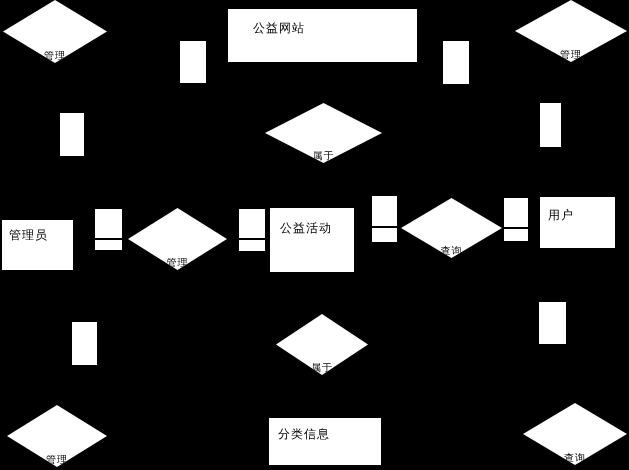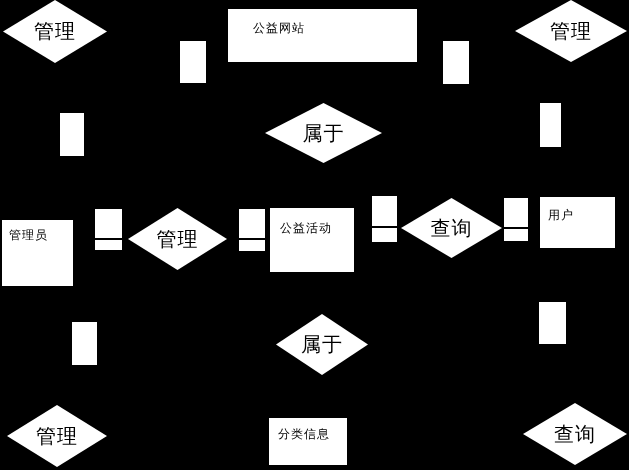--- a/index.html
+++ b/index.html
@@ -24,45 +24,45 @@
     line-height: 1.1;
     letter-spacing: 1px;
     box-sizing: border-box;
     white-space: nowrap;
   }
   .diamond {
     position: absolute;
     background: #ffffff;
     clip-path: polygon(50% 0, 100% 50%, 50% 100%, 0 50%);
     display: flex;
-    align-items: center;
+    align-items: flex-end;
     justify-content: center;
     color: #000000;
-    font-size: 20px;
+    font-size: 10px;
     letter-spacing: 1px;
     white-space: nowrap;
     font-family: Liberation Mono, monospace;
   }
   .cbox {
     position: absolute;
     background: #ffffff;
   }
   .cline {
     position: absolute;
     left: 0;
     width: 100%;
     height: 2px;
     background: #000000;
   }
   
   .e-website  { left: 228px; top: 9px;   width: 189px; height: 53px; padding: 13px 0 0 25px; }
-  .e-admin    { left: 2px;   top: 220px; width: 71px;  height: 66px; padding: 9px 0 0 7px; }
+  .e-admin    { left: 2px;   top: 220px; width: 71px;  height: 50px; padding: 9px 0 0 7px; }
   .e-activity { left: 270px; top: 208px; width: 84px;  height: 64px; padding: 14px 0 0 10px; }
   .e-user     { left: 540px; top: 197px; width: 75px;  height: 51px; padding: 12px 8px 0 8px; }
-  .e-category { left: 269px; top: 418px; width: 78px; height: 47px; padding: 10px 0 0 9px; }
+  .e-category { left: 269px; top: 418px; width: 112px; height: 47px; padding: 10px 0 0 9px; }
   
   .d-manage-tl { left: 3px;   top: 0;     width: 104px; height: 63px; }
   .d-manage-tr { left: 515px; top: 0;     width: 112px; height: 62px; }
   .d-belong-up { left: 265px; top: 103px; width: 117px; height: 60px; }
   .d-manage-md { left: 128px; top: 208px; width: 99px;  height: 62px; }
   .d-query-md  { left: 401px; top: 198px; width: 101px; height: 60px; }
   .d-belong-lo { left: 276px; top: 314px; width: 92px;  height: 61px; }
   .d-manage-bl { left: 7px;   top: 405px; width: 100px; height: 62px; }
   .d-query-br  { left: 523px; top: 403px; width: 104px; height: 62px; }
   

